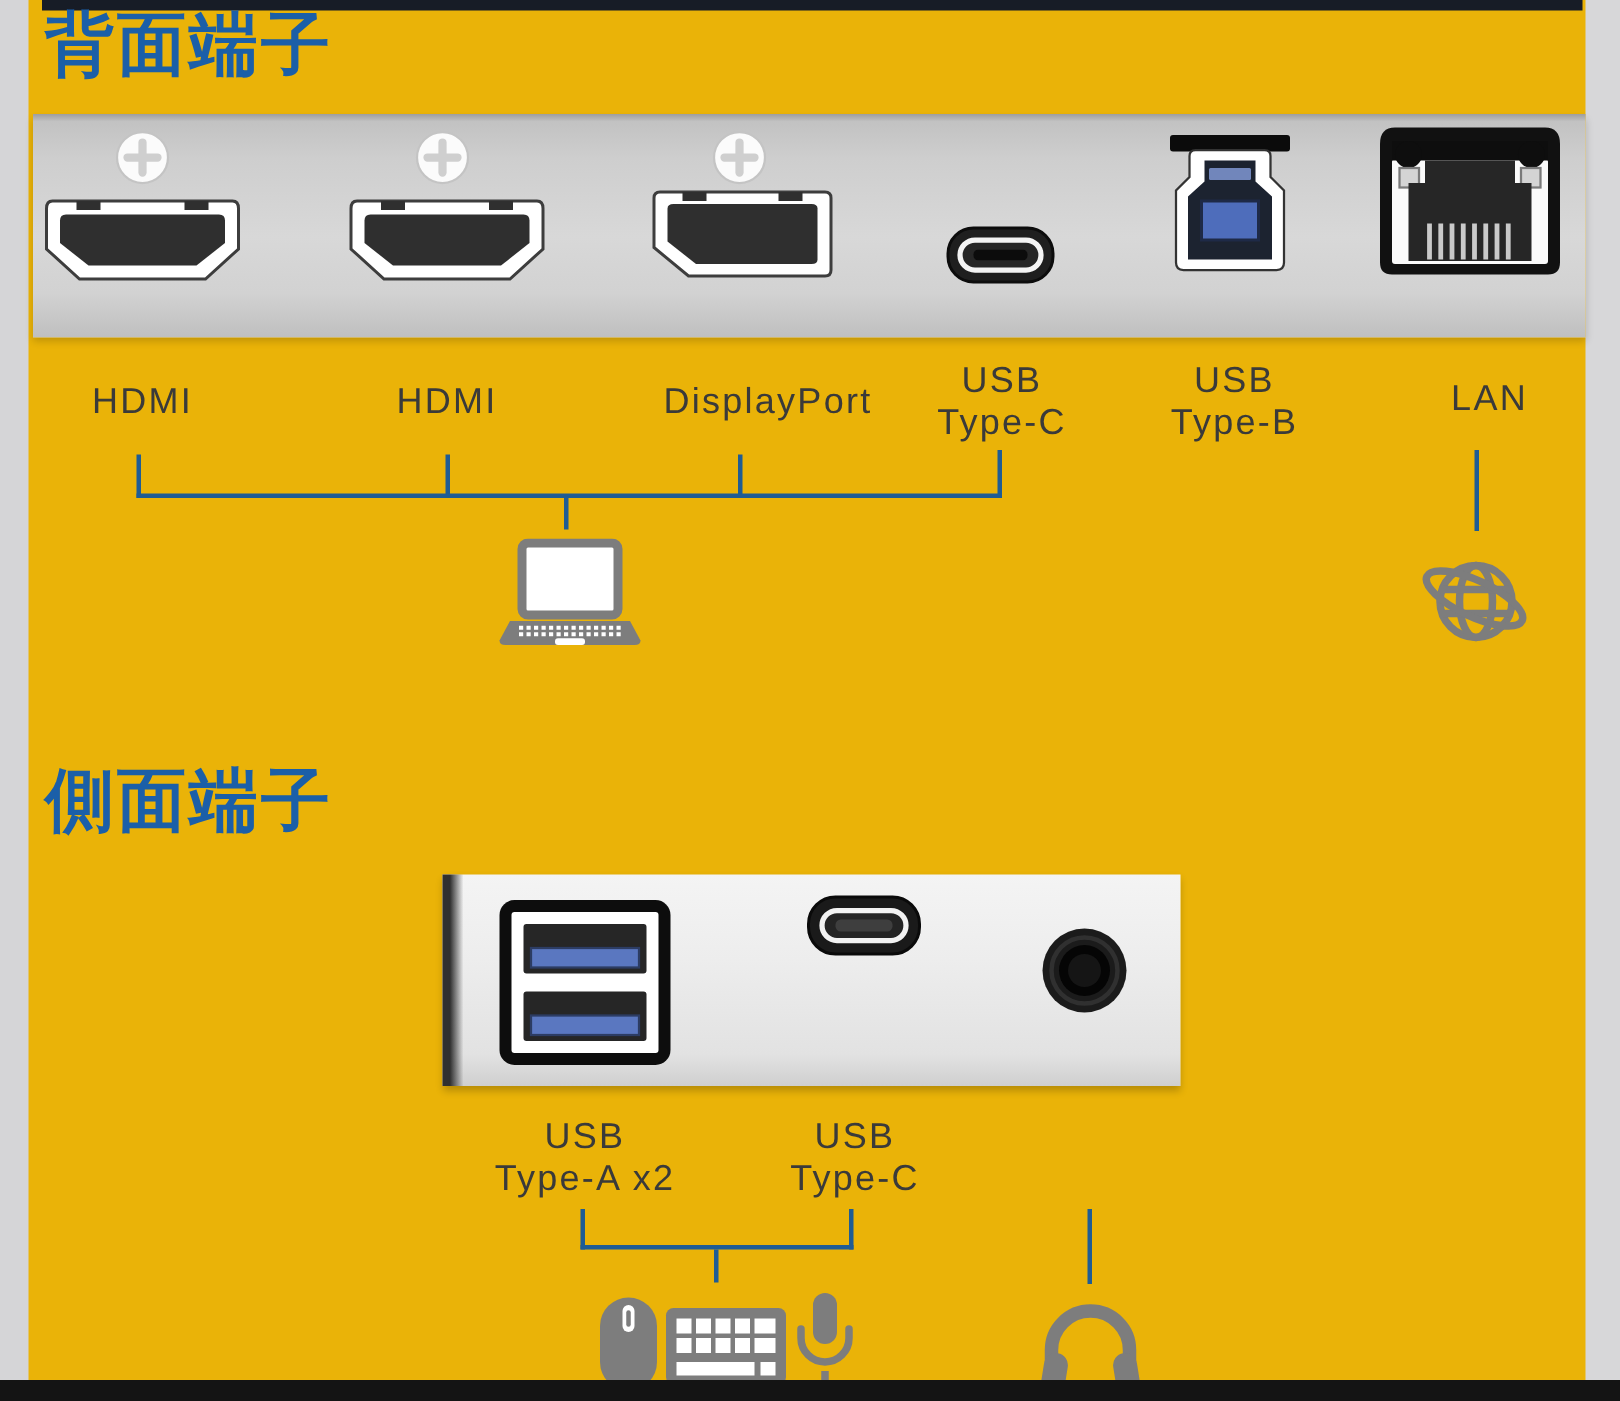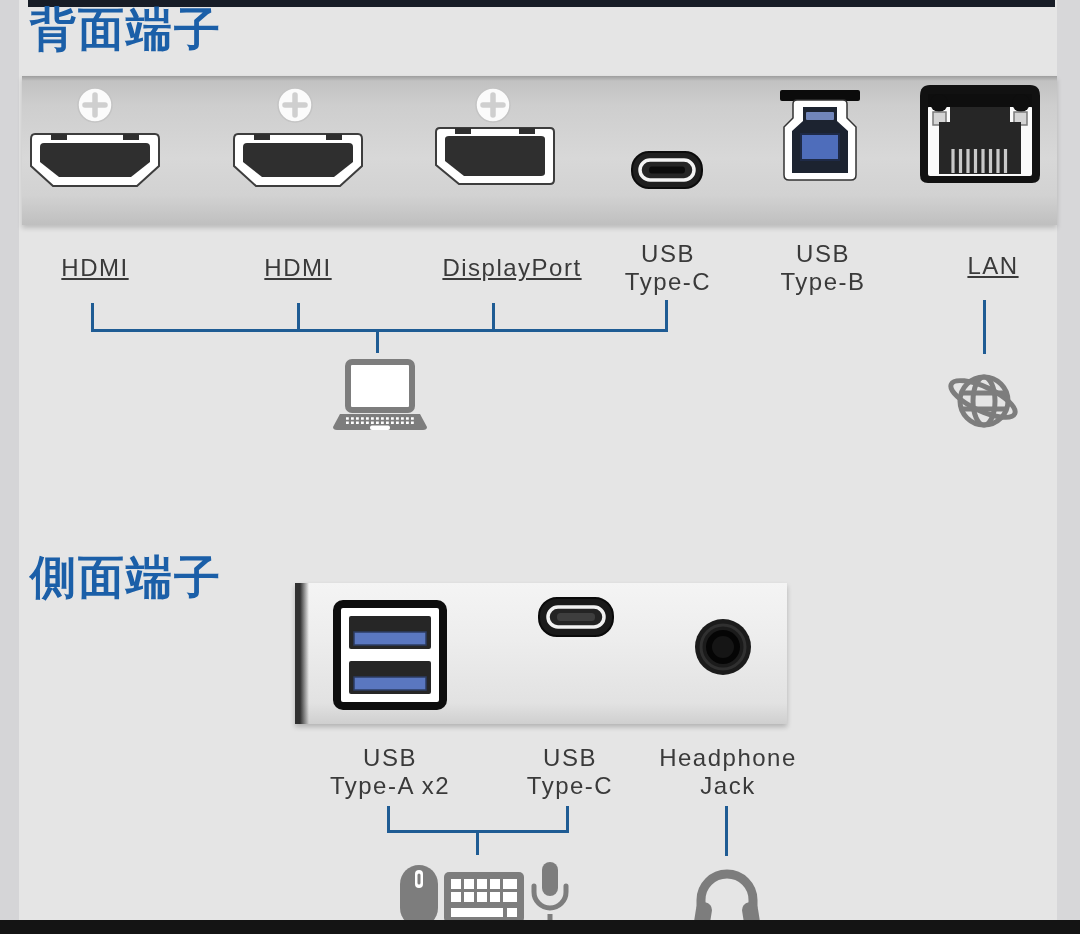--- a/index.html
+++ b/index.html
@@ -1,31 +1,31 @@
 <!DOCTYPE html>
 <html style="--title-blue: #1b5fa8; --connector-blue: #1f5c94; --label-gray: #3a3a3a; --icon-gray: #7d7d7d;"><head>
 <meta charset="utf-8">
 <style>
   html,body{margin:0;padding:0;background:#ffffff;}
   .canvas{
-    position:relative;width:1080px;height:934px;overflow:hidden;background:#e5e5e5;
+    position:relative;width:1080px;height:934px;overflow:hidden;background:#eab308;
     font-family:"Liberation Sans",sans-serif;
   }
   
   .band-left{position:absolute;left:0;top:0;width:19px;height:934px;background:#d5d5d7;}
   .band-right{position:absolute;left:1057px;top:0;width:23px;height:934px;background:#d7d7d9;}
   .bar-top{position:absolute;left:28px;top:0;width:1027px;height:7px;background:#171c26;}
   .bar-bottom{position:absolute;left:0;top:920px;width:1080px;height:14px;background:#141414;z-index:6;}
 
   .section-title{
     position:absolute;left:30px;font-size:46px;font-weight:bold;
     color:var(--title-blue,#1b5fa8);letter-spacing:2px;line-height:1.1;
   }
   #title-rear{top:4px;}
-  #title-side{top:508px;margin-top:44px;}
+  #title-side{top:508px;}
 
   .rear-panel{
     position:absolute;left:22px;top:76px;width:1035px;height:149px;
     background:linear-gradient(180deg,#9e9e9e 0,#c2c2c2 5px,#cecece 20%,#d8d8d8 55%,#d2d2d2 80%,#bfbfbf 100%);
     box-shadow:0 3px 5px rgba(0,0,0,0.18);
   }
   .side-panel{
     position:absolute;left:295px;top:583px;width:492px;height:141px;
     background:linear-gradient(180deg,#f4f4f4 0,#ededed 40%,#e2e2e2 85%,#cfcfcf 100%);
     box-shadow:0 3px 5px rgba(0,0,0,0.22);
@@ -35,21 +35,21 @@
     background:linear-gradient(90deg,#303030 0,#303030 5px,rgba(48,48,48,0) 100%);
   }
   .panel-svg{position:absolute;left:0;top:0;}
 
   .plabel{
     position:absolute;transform:translateX(-50%);text-align:center;
     color:var(--label-gray,#3a3a3a);font-size:24px;letter-spacing:1.5px;line-height:28px;
     white-space:nowrap;
   }
   .plabel span{display:block;}
-  .plabel.one{top:254px;text-decoration:underline;}
+  .plabel.one{top:254px;}
   .plabel.two{top:240px;}
   .plabel.row2.two{top:744px;}
 
   .vline{position:absolute;width:3px;background:var(--connector-blue,#1f5c94);}
   .hline{position:absolute;height:3px;background:var(--connector-blue,#1f5c94);}
 
   .pictogram{position:absolute;z-index:1;}
 </style>
 </head>
 <body>
@@ -208,24 +208,20 @@
     </svg>
   </div>
 
   <div class="plabel two row2" style="left:390px">
     <span>USB</span>
     <span>Type-A x2</span>
   </div>
   <div class="plabel two row2" style="left:570px">
     <span>USB</span>
     <span>Type-C</span>
-  </div>
-  <div class="plabel two row2" style="left:728px">
-    <span>Headphone</span>
-    <span>Jack</span>
   </div>
 
   <div class="vline" style="left:387px;top:806px;height:27px"></div>
   <div class="vline" style="left:566px;top:806px;height:27px"></div>
   <div class="hline" style="left:387px;top:830px;width:182px"></div>
   <div class="vline" style="left:476px;top:833px;height:22px"></div>
   <div class="vline" style="left:725px;top:806px;height:50px"></div>
 
   <div class="pictogram" style="left:399px;top:864px">
     <svg width="40" height="64" viewBox="0 0 40 64">

